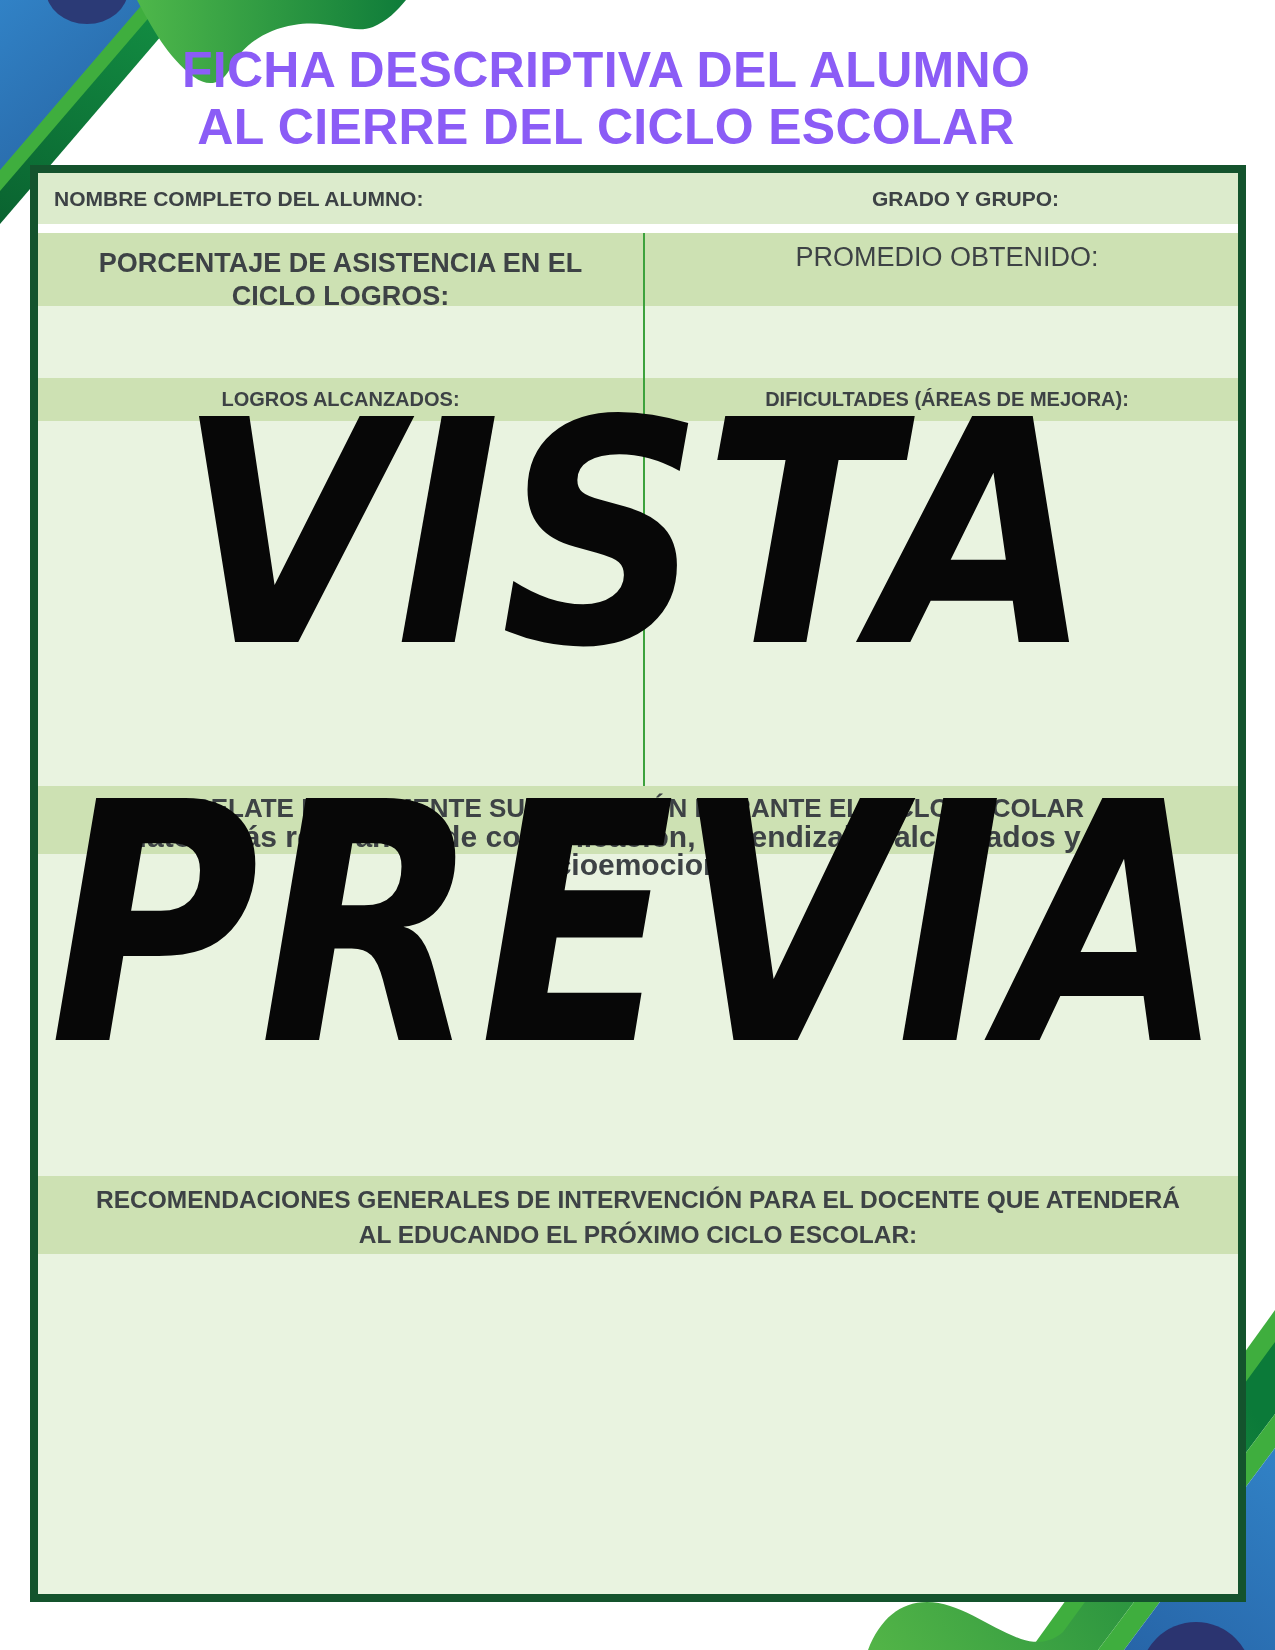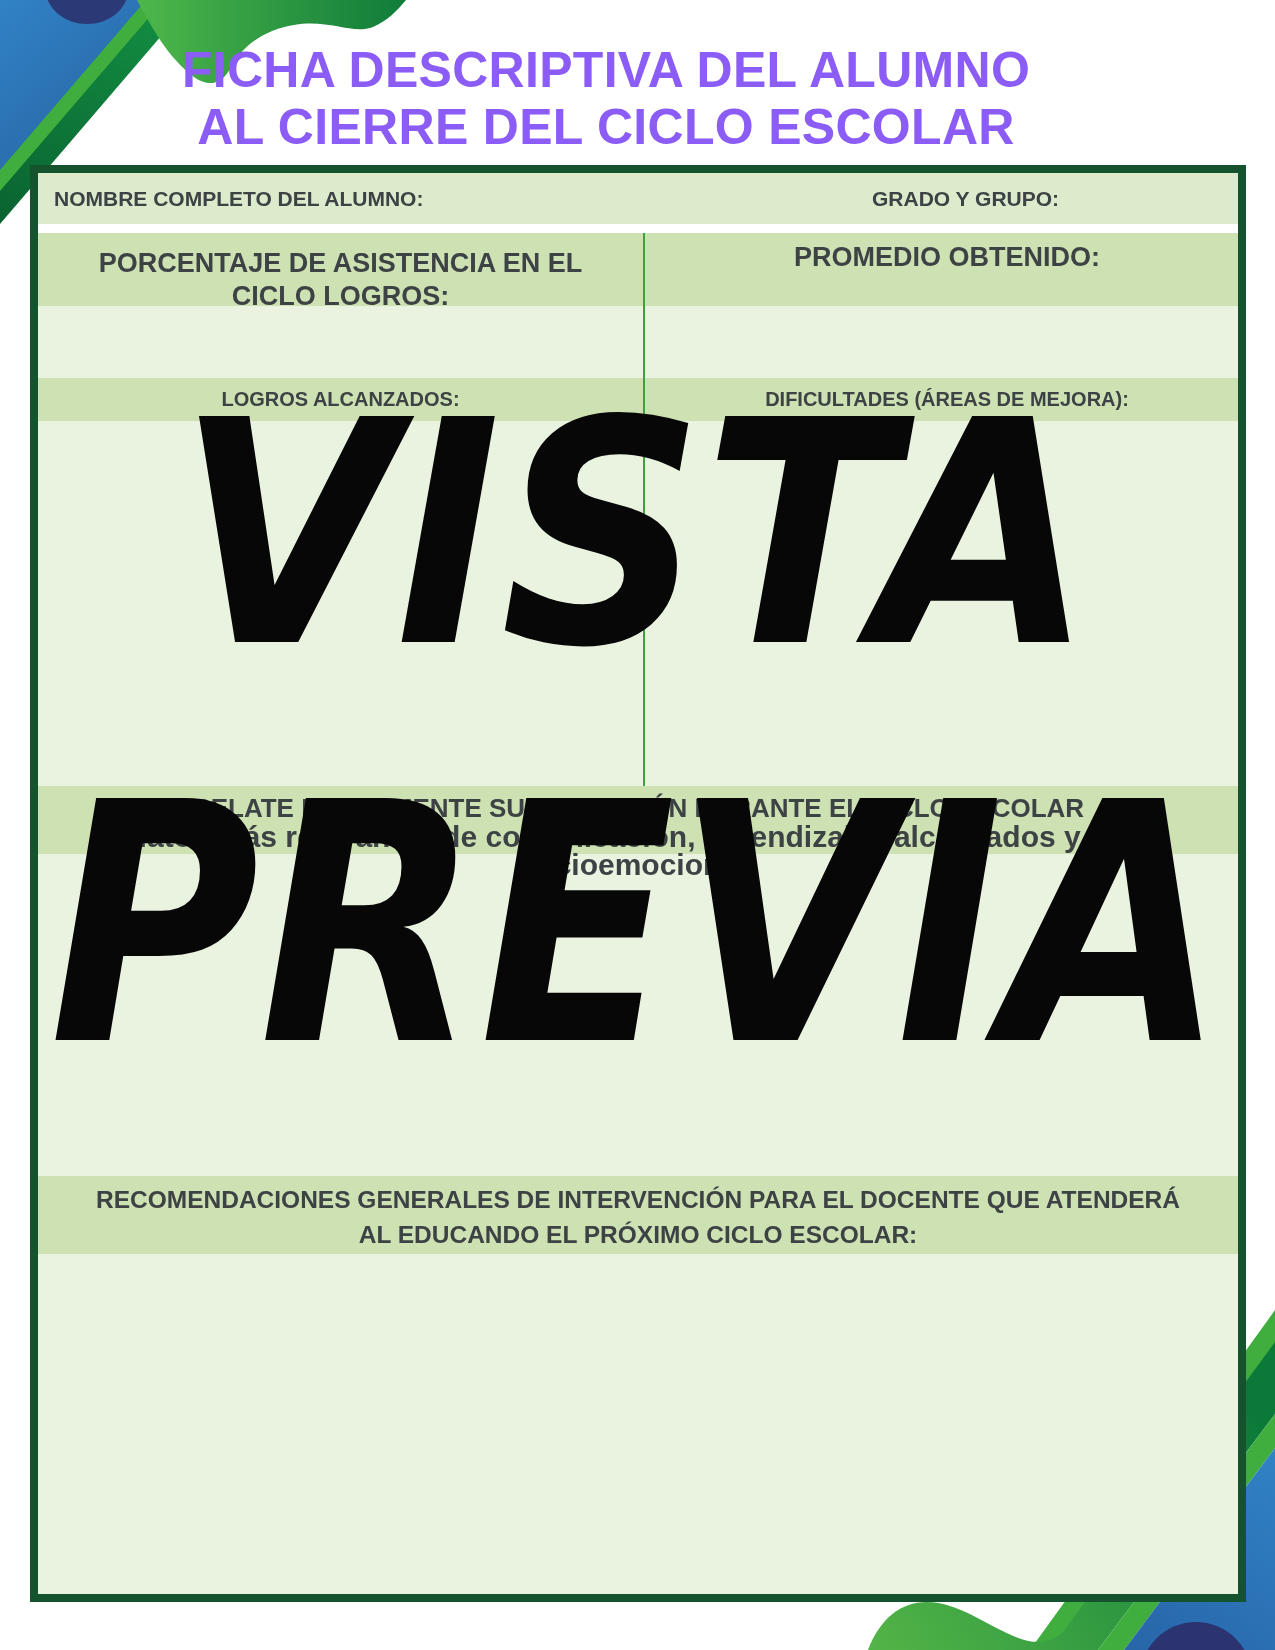--- a/index.html
+++ b/index.html
@@ -34,21 +34,21 @@
     font-size:21px;font-weight:700;color:#3d4245;white-space:nowrap;
   }
   .lbl-name{left:16px;}
   .lbl-grade{left:834px;}
   .white-gap{position:absolute;left:0;right:0;top:51px;height:9px;background:#ffffff;}
   .hdr2{top:60px;height:73px;}
   .hdr3{top:205px;height:43px;}
   .cell-l{position:absolute;left:0;top:0;width:605px;height:100%;text-align:center;}
   .cell-r{position:absolute;left:606px;top:0;width:606px;height:100%;text-align:center;}
   .hdr2 .cell-l{font-size:27px;font-weight:700;line-height:33px;padding-top:14px;}
-  .hdr2 .cell-r{font-size:27px;font-weight:700;padding-top:9px;}
+  .hdr2 .cell-r{font-size:27px;font-weight:400;padding-top:9px;}
   .hdr3 .cell-l,.hdr3 .cell-r{font-size:20px;font-weight:700;line-height:43px;}
   .v-divider{position:absolute;left:605px;top:60px;width:2px;height:553px;background:#3da23d;}
   .band-relate{top:613px;height:68px;text-align:center;}
   .band-relate .l1{font-size:26px;font-weight:700;line-height:30px;padding-top:7px;}
   .band-relate .l2{font-size:30px;font-weight:700;line-height:28px;}
   .band-recom{top:1003px;height:78px;text-align:center;}
   .band-recom .l1,.band-recom .l2{font-size:24.5px;font-weight:700;line-height:35px;}
   .band-recom .l1{padding-top:6px;}
   .fill-area{position:absolute;}
   .wm{position:absolute;pointer-events:none;}

